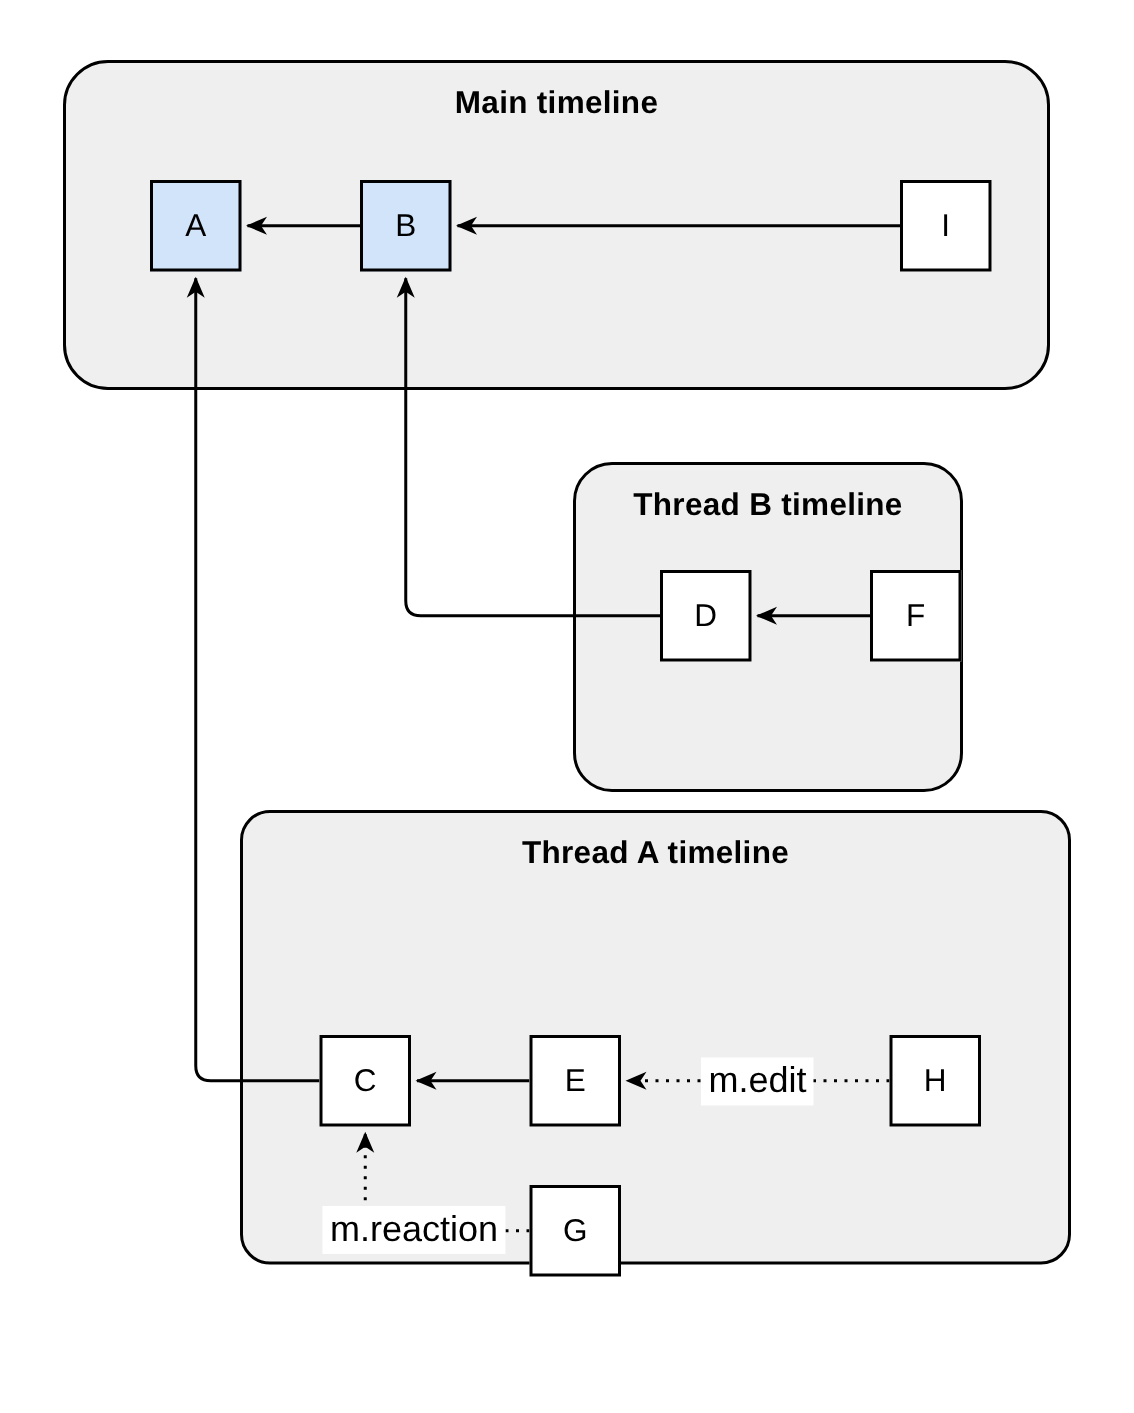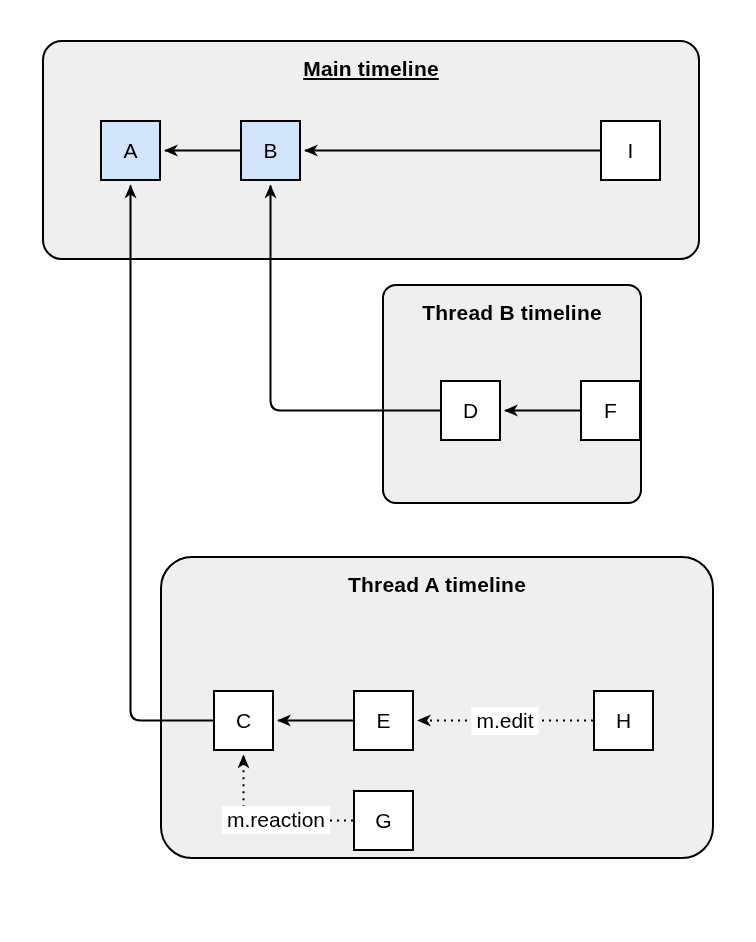--- a/index.html
+++ b/index.html
@@ -20,23 +20,23 @@
     font-family: "Liberation Sans", sans-serif;
     color: var(--text);
     overflow: hidden;
   }
   .container {
     position: absolute;
     background: var(--container-fill);
     border: 2px solid var(--stroke);
     z-index: 1;
   }
-  #c-main    { left: 42px;  top: 40px;  width: 658px; height: 220px; border-radius: 20px; text-decoration: underline; }
-  #c-threadb { left: 382px; top: 284px; width: 260px; height: 220px; border-radius: 14px; }
-  #c-threada { left: 160px; top: 540px; width: 554px; height: 303px; border-radius: 32px; margin-top: 16px; }
+  #c-main    { left: 42px;  top: 40px;  width: 658px; height: 220px; border-radius: 30px; }
+  #c-threadb { left: 382px; top: 308px; width: 260px; height: 220px; border-radius: 26px; }
+  #c-threada { left: 160px; top: 540px; width: 554px; height: 303px; border-radius: 20px; }
   .container-title {
     width: 100%;
     text-align: center;
     padding-top: 15px;
     font-weight: bold;
     font-size: 21px;
     letter-spacing: 0.2px;
   }
   .edges {
     position: absolute;
@@ -66,21 +66,21 @@
   #n-d { left: 440px; top: 380px; }
   #n-f { left: 580px; top: 380px; }
   #n-c { left: 213px; top: 690px; }
   #n-e { left: 353px; top: 690px; }
   #n-h { left: 593px; top: 690px; }
   #n-g { left: 353px; top: 790px; }
   .edge-label {
     position: absolute;
     z-index: 4;
     background: var(--label-bg);
-    font-size: 21px;
+    font-size: 24px;
     padding: 2px 5px;
     transform: translate(-50%, -50%);
     white-space: nowrap;
   }
   #lbl-edit     { left: 505px; top: 721px; }
   #lbl-reaction { left: 276px; top: 820px; }
 </style>
 </head>
 <body>
 

